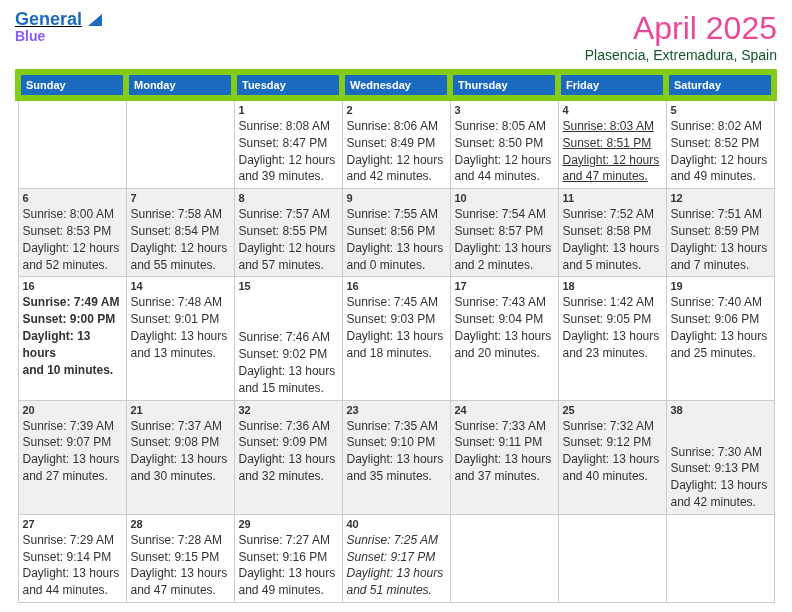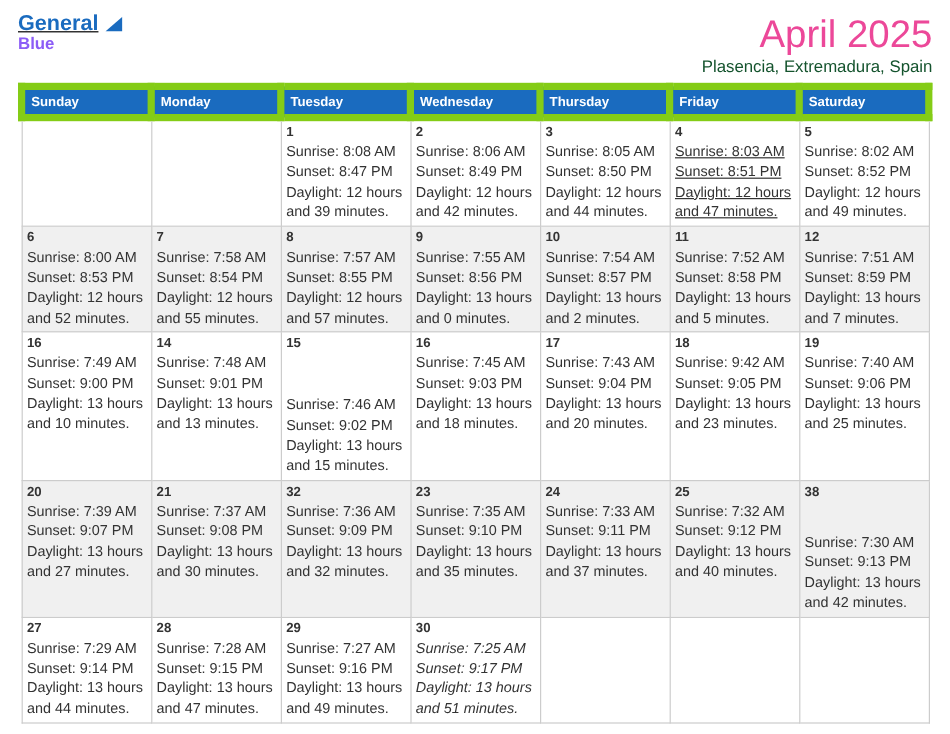--- a/index.html
+++ b/index.html
@@ -232,21 +232,21 @@
             <span class="day-num">12</span>
             <div class="day-info" style="white-space: pre-line;">Sunrise: 7:51 AM
 Sunset: 8:59 PM
 Daylight: 13 hours
 and 7 minutes.</div>
           </td>
         </tr>
         <tr class="row3">
           <td>
             <span class="day-num">16</span>
-            <div class="day-info" style="white-space: pre-line;">Sunrise: 7:49 AM
+            <div class="day-info" style="white-space: pre-line; font-weight: bold;">Sunrise: 7:49 AM
 Sunset: 9:00 PM
 Daylight: 13 hours
 and 10 minutes.</div>
           </td>
           <td>
             <span class="day-num">14</span>
             <div class="day-info" style="white-space: pre-line;">Sunrise: 7:48 AM
 Sunset: 9:01 PM
 Daylight: 13 hours
 and 13 minutes.</div>
@@ -267,21 +267,21 @@
           </td>
           <td>
             <span class="day-num">17</span>
             <div class="day-info" style="white-space: pre-line;">Sunrise: 7:43 AM
 Sunset: 9:04 PM
 Daylight: 13 hours
 and 20 minutes.</div>
           </td>
           <td>
             <span class="day-num">18</span>
-            <div class="day-info" style="white-space: pre-line;">Sunrise: 9:42 AM
+            <div class="day-info" style="white-space: pre-line;">Sunrise: 1:42 AM
 Sunset: 9:05 PM
 Daylight: 13 hours
 and 23 minutes.</div>
           </td>
           <td>
             <span class="day-num">19</span>
             <div class="day-info" style="white-space: pre-line;">Sunrise: 7:40 AM
 Sunset: 9:06 PM
 Daylight: 13 hours
 and 25 minutes.</div>
@@ -354,21 +354,21 @@
 and 47 minutes.</div>
           </td>
           <td>
             <span class="day-num">29</span>
             <div class="day-info" style="white-space: pre-line;">Sunrise: 7:27 AM
 Sunset: 9:16 PM
 Daylight: 13 hours
 and 49 minutes.</div>
           </td>
           <td>
-            <span class="day-num">30</span>
+            <span class="day-num">40</span>
             <div class="day-info" style="white-space: pre-line; font-style: italic;">Sunrise: 7:25 AM
 Sunset: 9:17 PM
 Daylight: 13 hours
 and 51 minutes.</div>
           </td>
           <td class="empty-cell"></td>
           <td class="empty-cell"></td>
           <td class="empty-cell"></td>
         </tr>
       </tbody>

